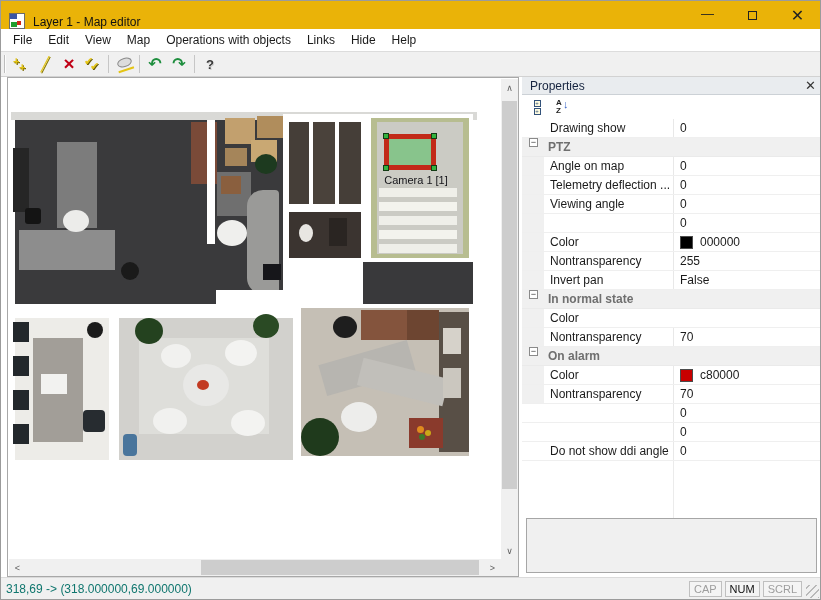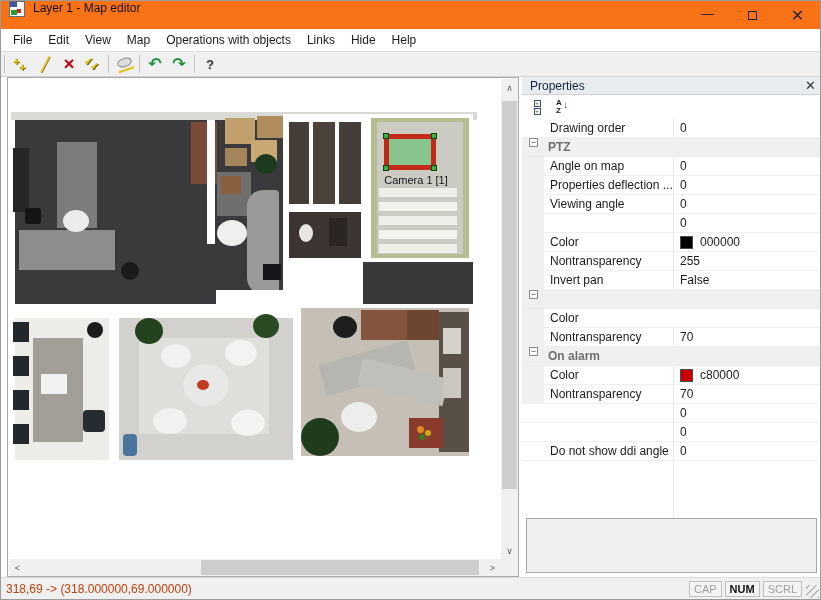--- a/index.html
+++ b/index.html
@@ -1,21 +1,21 @@
 <!DOCTYPE html>
 <html><head>
 <meta charset="utf-8">
 <style>
   * { box-sizing: border-box; margin: 0; padding: 0; }
   html,body { width: 821px; height: 600px; }
   body { font-family: "Liberation Sans", "DejaVu Sans", sans-serif; font-size: 12px; color:#1a1a1a; }
   .window { width:821px; height:600px; border:1px solid #9b9b9b; background:#fff; position:relative; overflow:hidden; }
 
   
-  .titlebar { height:28px; background:#f97316; display:flex; align-items:flex-start; position:relative; }
+  .titlebar { height:28px; background:#eab308; display:flex; align-items:flex-end; position:relative; }
   .app-icon { width:16px; height:16px; margin:0 8px 0 8px; position:relative; border:1px solid #6b6b6b; background:#fff; }
   .app-icon .blue { position:absolute; left:0; top:0; width:7px; height:5px; background:#3a56a5; }
   .app-icon .green { position:absolute; left:1px; bottom:1px; width:6px; height:5px; background:#1f9d2f; }
   .app-icon .red { position:absolute; left:7px; bottom:3px; width:4px; height:4px; background:#d02718; }
   .title-text { font-size:12px; color:#111; }
   .win-controls { position:absolute; right:0; top:0; height:28px; display:flex; }
   .win-btn { width:45px; height:28px; display:flex; align-items:center; justify-content:center; color:#222; }
   .glyph-min { font-size:13px; margin-top:-4px; }
   .glyph-max { width:9px; height:9px; border:1px solid #222; display:inline-block; }
   .glyph-close { font-size:16px; }
@@ -91,24 +91,24 @@
   .prow.cat { background:#f0f0f0; border-bottom:1px solid #eaeaea; }
   .prow.cat .plabel { color:#6f6f6f; font-weight:bold; padding-left:4px; }
   .collapse-box { width:9px; height:9px; border:1px solid #8a8a8a; background:#fff; margin-left:7px; font-size:9px; line-height:7px; text-align:center; color:#333; }
   .swatch { width:13px; height:13px; border:1px solid #4c4c4c; margin-right:7px; flex:none; }
   .grid-filler { position:absolute; left:0; top:384px; width:300px; height:57px; }
   .grid-filler .vline { position:absolute; left:151px; top:0; width:1px; height:100%; background:#ebebeb; }
   .props-desc { position:absolute; left:4px; top:441px; width:291px; height:55px; background:#f0f0f0; border:1px solid #a6a6a6; }
 
   
   .statusbar { height:22px; background:#f0f0f0; border-top:1px solid #dadada; position:relative; display:flex; align-items:center; }
-  .coords { padding-left:5px; color:#c2410c; }
+  .coords { padding-left:5px; color:#0f766e; }
   .indicators { position:absolute; right:18px; top:3px; display:flex; gap:3px; }
   .ind { height:16px; padding:1px 4px 0 4px; border:1px solid #bfbfbf; font-size:11px; color:#9d9d9d; background:#f4f4f4; }
-  .ind.active { color:#111; font-weight:bold; }
+  .ind.active { color:#111; font-weight:normal; }
   .resize-grip { position:absolute; right:1px; bottom:1px; width:13px; height:13px;
     background:repeating-linear-gradient(135deg, transparent 0 2px, #b9b9b9 2px 3px, transparent 3px 5px); }
 </style>
 </head>
 <body>
 
 <div class="window">
 
   <div class="titlebar">
     <div class="app-icon">
@@ -297,41 +297,41 @@
           <span class="ic-az">
               <span class="a">A</span>
               <span class="z">Z</span>
               <span class="ar">↓</span>
             </span>
         </div>
       </div>
       <div class="props-grid" id="propsgrid">
           <div class="prow">
             <div class="gutter"></div>
-            <span class="plabel">Drawing order</span>
+            <span class="plabel">Drawing show</span>
             <div class="pvalue">
               <span>0</span>
             </div>
           </div>
           <div class="prow cat">
             <div class="gutter">
               <div class="collapse-box">−</div>
             </div>
             <span class="plabel">PTZ</span>
           </div>
           <div class="prow indent">
             <div class="gutter"></div>
             <span class="plabel">Angle on map</span>
             <div class="pvalue">
               <span>0</span>
             </div>
           </div>
           <div class="prow indent">
             <div class="gutter"></div>
-            <span class="plabel">Properties deflection ...</span>
+            <span class="plabel">Telemetry deflection ...</span>
             <div class="pvalue">
               <span>0</span>
             </div>
           </div>
           <div class="prow indent">
             <div class="gutter"></div>
             <span class="plabel">Viewing angle</span>
             <div class="pvalue">
               <span>0</span>
             </div>
@@ -361,20 +361,21 @@
             <div class="gutter"></div>
             <span class="plabel">Invert pan</span>
             <div class="pvalue">
               <span>False</span>
             </div>
           </div>
           <div class="prow cat">
             <div class="gutter">
               <div class="collapse-box">−</div>
             </div>
+            <span class="plabel">In normal state</span>
           </div>
           <div class="prow indent">
             <div class="gutter"></div>
             <span class="plabel">Color</span>
           </div>
           <div class="prow indent">
             <div class="gutter"></div>
             <span class="plabel">Nontransparency</span>
             <div class="pvalue">
               <span>70</span>

